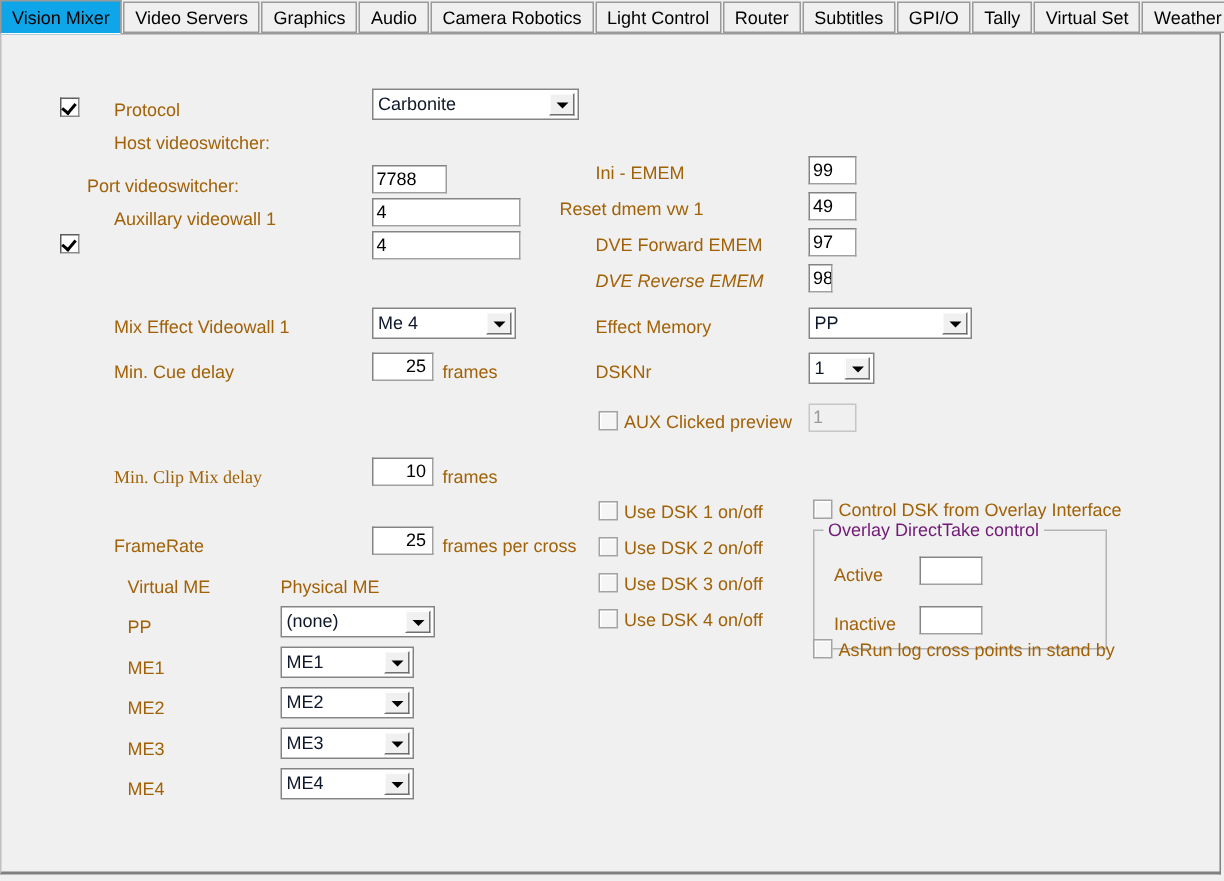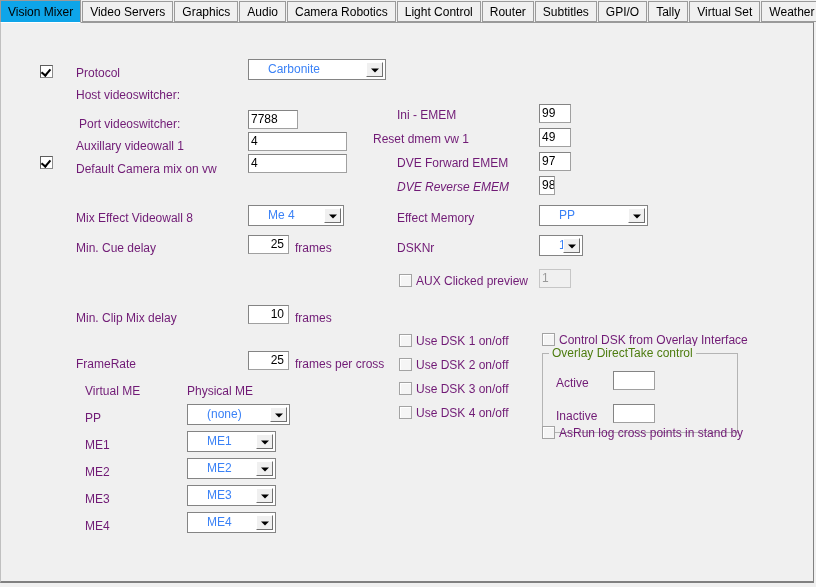--- a/index.html
+++ b/index.html
@@ -62,21 +62,21 @@
     border-top: 1px solid #9a9a9a;
     border-right: 1px solid #808080;
     border-bottom: 2px solid #808080;
     box-sizing: border-box;
   }
 
   
   .lbl {
     position: absolute;
     font-size: 12px;
-    color: #701a75;
+    color: #a16207;
     white-space: nowrap;
     line-height: 14px;
   }
   .txt {
     position: absolute;
     box-sizing: border-box;
     background: #ffffff;
     border: 1px solid #a0a0a0;
     border-top-color: #848484;
     border-left-color: #848484;
@@ -95,23 +95,23 @@
     color: #9a9a9a;
     border-color: #c6c6c6;
   }
   .combo {
     position: absolute;
     box-sizing: border-box;
     background: #ffffff;
     border: 1px solid #848484;
     height: 21px;
     font-size: 12px;
-    color: #3b82f6;
+    color: #0f172a;
     line-height: 19px;
-    padding-left: 19px;
+    padding-left: 3px;
     white-space: nowrap;
     overflow: hidden;
   }
   .combo .btn {
     position: absolute;
     right: 2px; top: 2px;
     width: 17px;
     height: 15px;
     background: #f0f0f0;
     border: 1px solid #707070;
@@ -160,73 +160,72 @@
     border: 1px solid #b4b4b4;
   }
   .group > .group-title {
     position: absolute;
     top: -8px;
     left: 6px;
     background: #f0f0f0;
     padding: 0 3px;
     font-size: 12px;
     line-height: 14px;
-    color: #4d7c0f;
+    color: #701a75;
     white-space: nowrap;
   }
 </style>
 </head>
 <body>
 
 <div id="tabstrip">
   <span class="tab selected">Vision Mixer</span><span class="tab">Video Servers</span><span class="tab">Graphics</span><span class="tab">Audio</span><span class="tab">Camera Robotics</span><span class="tab">Light Control</span><span class="tab">Router</span><span class="tab">Subtitles</span><span class="tab">GPI/O</span><span class="tab">Tally</span><span class="tab">Virtual Set</span><span class="tab">Weather</span>
 </div>
 
 <div id="tabpage">
 
   <span class="chk checked" style="left:39px; top:42px;"></span>
   <span class="lbl" style="left:75px; top:43px;">Protocol</span>
   <span class="combo" style="left:247px; top:36px; width:138px;"><span>Carbonite</span><span class="btn">
         <i></i>
       </span></span>
 
   <span class="lbl" style="left:75px; top:65px;">Host videoswitcher:</span>
 
-  <span class="lbl" style="left:78px; top:94px;text-align:right;">Port videoswitcher:</span>
+  <span class="lbl" style="left:57px; top:94px;text-align:right;">Port videoswitcher:</span>
   <span class="txt" style="left:247px; top:87px; width:50px;">7788</span>
 
   <span class="lbl" style="left:75px; top:116px;">Auxillary videowall 1</span>
   <span class="txt" style="left:247px; top:109px; width:99px;">4</span>
 
   <span class="chk checked" style="left:39px; top:133px;"></span>
-  <span class="lbl" style="left:75px; top:139px;">Default Camera mix on vw</span>
   <span class="txt" style="left:247px; top:131px; width:99px;">4</span>
 
   <span class="lbl" style="left:396px; top:85px;">Ini - EMEM</span>
   <span class="txt" style="left:538px; top:81px; width:32px;">99</span>
 
   <span class="lbl" style="left:372px; top:109px;">Reset dmem vw 1</span>
   <span class="txt" style="left:538px; top:105px; width:32px;">49</span>
 
   <span class="lbl" style="left:396px; top:133px;">DVE Forward EMEM</span>
   <span class="txt" style="left:538px; top:129px; width:32px;">97</span>
 
   <span class="lbl" style="left:396px; top:157px;font-style:italic;">DVE Reverse EMEM</span>
   <span class="txt" style="left:538px; top:153px; width:16px;">98</span>
 
-  <span class="lbl" style="left:75px; top:188px;">Mix Effect Videowall 8</span>
+  <span class="lbl" style="left:75px; top:188px;">Mix Effect Videowall 1</span>
   <span class="combo" style="left:247px; top:182px; width:96px;"><span>Me 4</span><span class="btn">
         <i></i>
       </span></span>
 
   <span class="lbl" style="left:75px; top:218px;">Min. Cue delay</span>
   <span class="txt right" style="left:247px; top:212px; width:41px;">25</span>
   <span class="lbl" style="left:294px; top:218px;">frames</span>
 
-  <span class="lbl" style="left:75px; top:288px;">Min. Clip Mix delay</span>
+  <span class="lbl" style="left:75px; top:288px;font-family:Liberation Serif, serif;">Min. Clip Mix delay</span>
   <span class="txt right" style="left:247px; top:282px; width:41px;">10</span>
   <span class="lbl" style="left:294px; top:288px;">frames</span>
 
   <span class="lbl" style="left:75px; top:334px;">FrameRate</span>
   <span class="txt right" style="left:247px; top:328px; width:41px;">25</span>
   <span class="lbl" style="left:294px; top:334px;">frames per cross</span>
 
   <span class="lbl" style="left:396px; top:188px;">Effect Memory</span>
   <span class="combo" style="left:538px; top:182px; width:109px;"><span>PP</span><span class="btn">
         <i></i>

